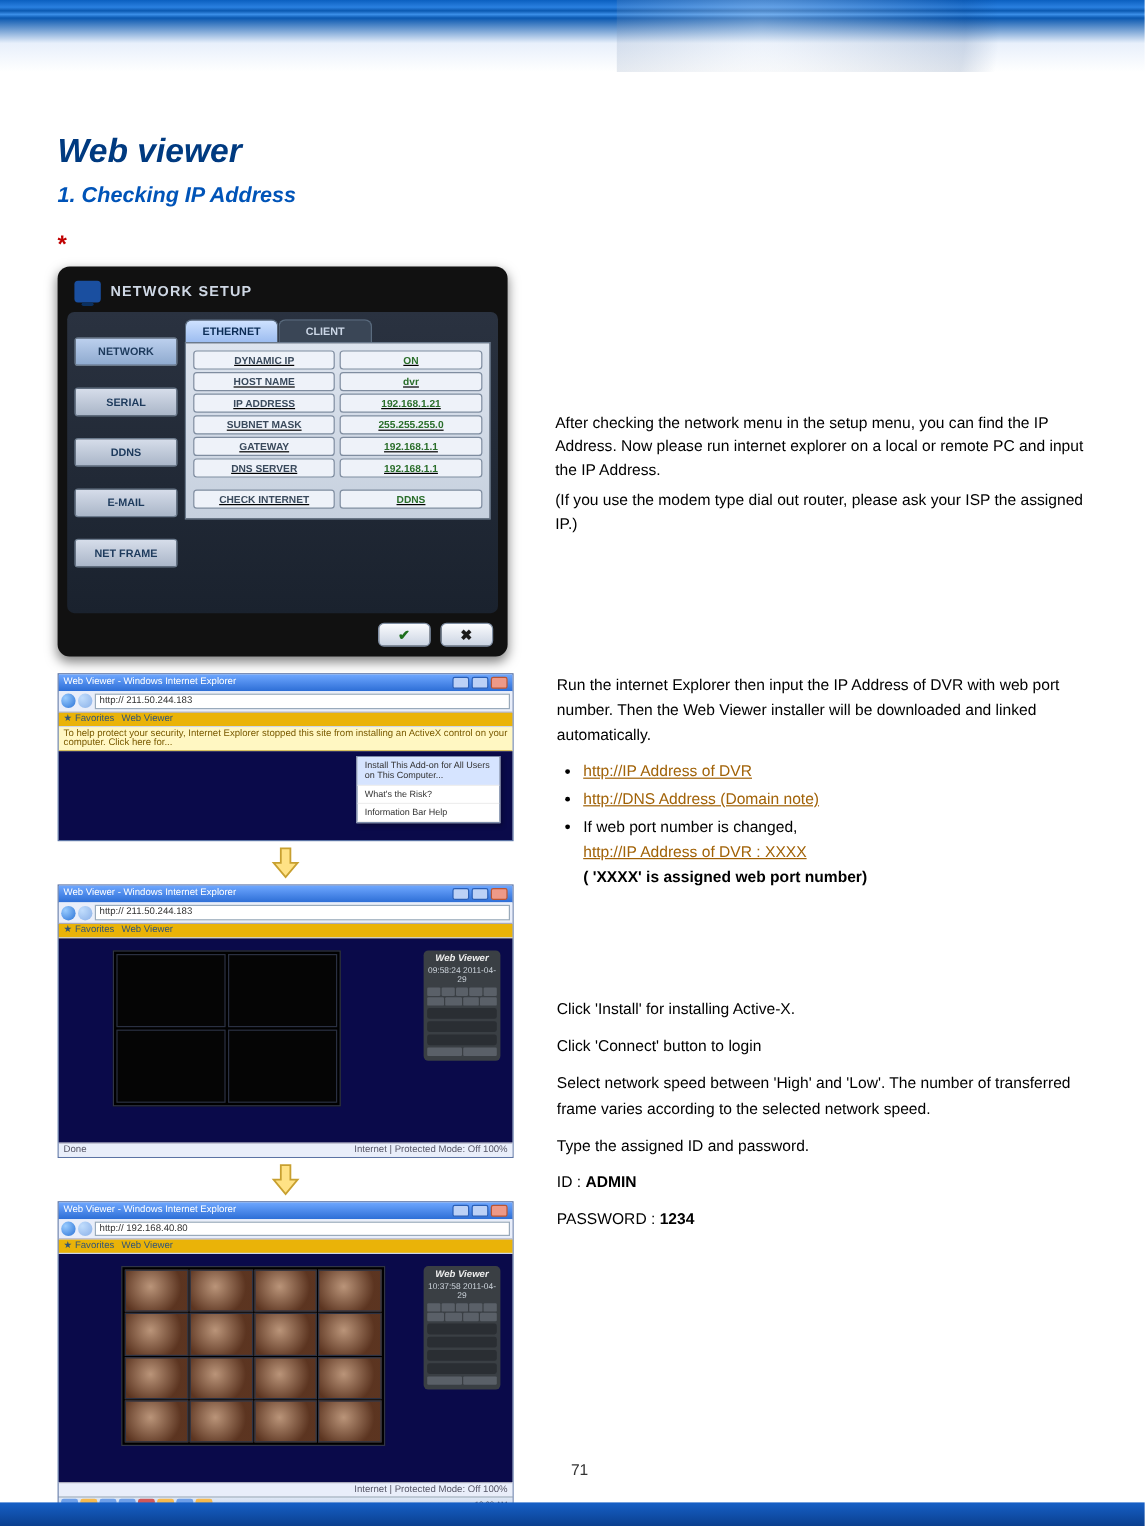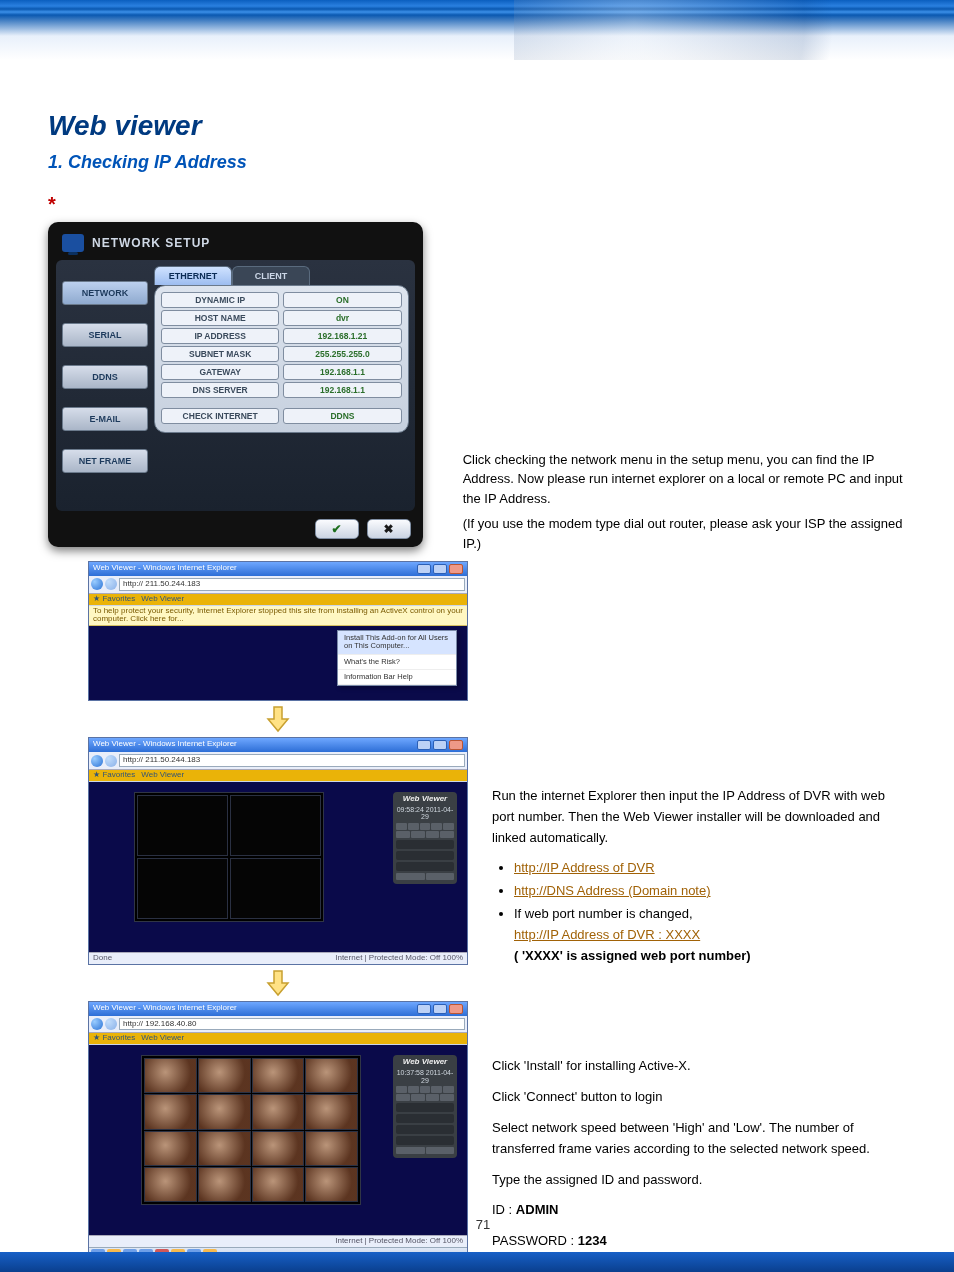--- a/index.html
+++ b/index.html
@@ -22,31 +22,31 @@
   .dvr-title .mon-icon { width:22px; height:18px; background:#1a4fa0; border-radius:3px; position:relative; }
   .dvr-title .mon-icon::after { content:""; position:absolute; left:6px; right:6px; bottom:-3px; height:3px; background:#0b3060; border-radius:2px; }
   .dvr-body { display:flex; gap:6px; background: linear-gradient(#2a3240,#1a222e); border-radius:6px; padding:6px; }
   .dvr-sidetabs { width:86px; display:flex; flex-direction:column; gap:3px; }
   .dvr-tab { border:1px solid #6b7a8c; background: linear-gradient(#d6ddea,#aab6c8); color:#1d3a5c; font-size:9px; font-weight:700; text-align:center; padding:6px 2px; border-radius:3px;margin-top:15px; }
   .dvr-tab.active { background: linear-gradient(#bcd0ee,#8faacf); }
   .dvr-right { flex:1; }
   .dvr-subtabs { display:flex; }
   .dvr-subtab { flex:0 0 78px; font-size:9px; font-weight:700; text-align:center; padding:4px; border:1px solid #5a6b7e; border-bottom:none; color:#cbd6e6; background:#3a4656; border-top-left-radius:6px; border-top-right-radius:6px; }
   .dvr-subtab.active { background: linear-gradient(#cfe2ff,#9dbdf0); color:#0b2c55; }
-  .dvr-form { border:1px solid #6b7a8c; background: linear-gradient(#dde4ee,#c6d0de); border-radius:11px; padding:6px; }
+  .dvr-form { border:1px solid #6b7a8c; background: linear-gradient(#dde4ee,#c6d0de); border-radius:0; padding:6px;text-decoration:underline; }
   .dvr-row { display:flex; gap:4px; margin-bottom:2px; }
   .dvr-cell { flex:1; border:1px solid #7f8da0; background:#eef2f9; font-size:8.5px; color:#3a4a5c; text-align:center; padding:2px; border-radius:3px; font-weight:700; }
   .dvr-cell.val { color:#2a6e2a; font-weight:700; }
   .dvr-spacer { height:8px; }
   .dvr-btns { display:flex; justify-content:flex-end; gap:8px; padding:8px 4px 0 4px; }
   .dvr-btn { width:44px; height:20px; border-radius:5px; background:linear-gradient(#fafbfe,#cbd4e2); border:1px solid #808fa4; display:flex; align-items:center; justify-content:center; font-size:12px; color:#1c6e1c; font-weight:700; }
   .dvr-btn.cancel { color:#1a1a1a; }
 
   .fig1-caption { width: 470px; padding: 20px 0 0 20px; font-size: 13px; line-height: 1.5; color:#000; }
-  .fig1-wrap { display:flex; gap:20px; align-items:flex-end; }
+  .fig1-wrap { display:flex; gap:20px; align-items:center; }
 
   
   .ie { width: 380px; background:#fff; border:1px solid #5b73a4; font-size:8px; line-height:1.1; }
   .ie-title { background: linear-gradient(#6ea7ff,#2d6ed6); color:#fff; padding:2px 4px; display:flex; justify-content:space-between; }
   .ie-title .winbtns { display:flex; gap:2px; }
   .ie-title .wbtn { width:14px; height:10px; background:#bcd1f6; border:1px solid #2b5fb6; border-radius:2px; }
   .ie-title .wbtn.close { background:#e98; border-color:#b53; }
   .ie-nav { display:flex; align-items:center; gap:2px; background:#e9eefa; padding:2px; border-bottom:1px solid #aab; }
   .ie-circ { width:12px; height:12px; border-radius:50%; background:radial-gradient(circle at 30% 30%, #9cf, #2a72d6); }
   .ie-addr { flex:1; background:#fff; border:1px solid #9ab; padding:1px 3px; color:#333; }
@@ -77,21 +77,21 @@
 
   .arrow-down { width:28px; height:28px; margin:4px auto; }
   .arrow-down svg { display:block; }
 
   .right-col { font-size:13px; line-height:1.6; color:#000; }
   .right-col p { margin-bottom:10px; }
   .under-blue { color:#a16207; text-decoration: underline; }
   ul.bullets { list-style: disc; padding-left: 22px; }
   ul.bullets li { margin-bottom:2px; }
 
-  .lower-row { display:flex; gap:24px; align-items:flex-end; margin-top:8px;margin-left:40px; }
+  .lower-row { display:flex; gap:36px; align-items:flex-start; margin-top:8px; }
 
   .page-num { position:absolute; bottom:40px; left:12px; right:0; text-align:center; font-size:13px; color:#333; }
   .bottombar { position:absolute; bottom:0; left:0; right:0; height:20px; background: linear-gradient(to bottom, #1760c7, #0a3f8e); }
 
   .taskbar { display:flex; align-items:center; gap:2px; background: linear-gradient(#dfe8f6,#b9c9e2); height:14px; padding:0 2px; border-top:1px solid #9ab; }
   .taskbar .tb { width:14px; height:10px; background:#6e9fe8; border-radius:2px; }
   .taskbar .tb.o { background:#f6b94e; }
   .taskbar .tb.r { background:#d15858; }
   .taskbar .tray { margin-left:auto; color:#223; font-size:6.5px; padding-right:2px; }
 
@@ -168,21 +168,21 @@
                 </div>
           </div>
         </div>
       </div>
       <div class="dvr-btns">
         <div class="dvr-btn">✔</div>
         <div class="dvr-btn cancel">✖</div>
       </div>
     </div>
     <div class="fig1-caption">
-      <p>Click checking the network menu in the setup menu, you can find the IP Address. Now please run internet explorer on a local or remote PC and input the IP Address.</p>
+      <p>After checking the network menu in the setup menu, you can find the IP Address. Now please run internet explorer on a local or remote PC and input the IP Address.</p>
       <p class="mt6">(If you use the modem type dial out router, please ask your ISP the assigned IP.)</p>
     </div>
   </div>
 
   <div class="lower-row">
     <div class="fig2-wrap">
 
       <div class="ie">
         <div class="ie-title">
           <span>Web Viewer - Windows Internet Explorer</span>

